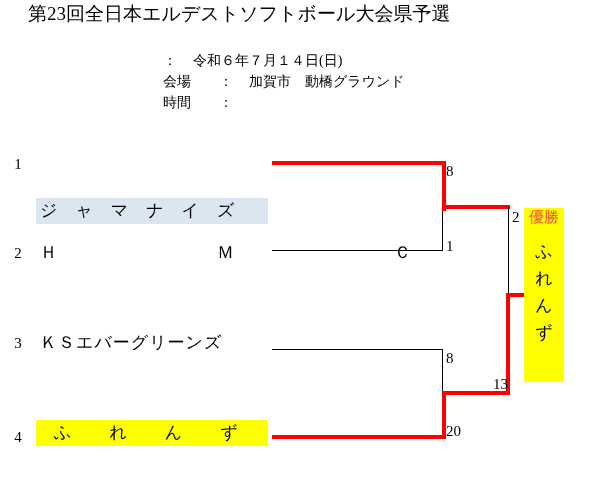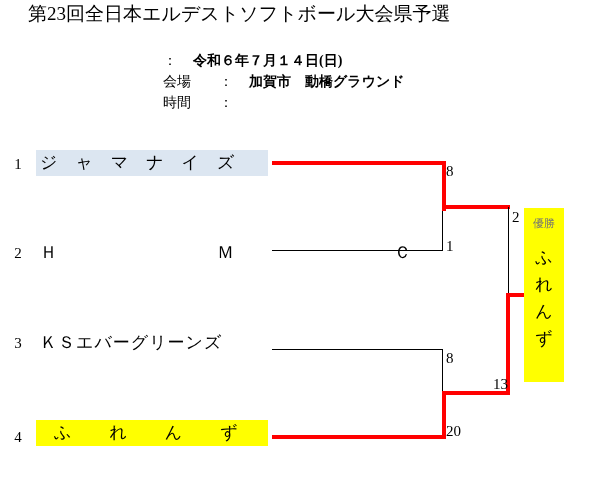--- a/index.html
+++ b/index.html
@@ -43,21 +43,20 @@
     width: 56px;
     display: inline-block;
   }
   .info-colon {
     width: 30px;
     display: inline-block;
     text-align: left;
   }
   .info-value {
     display: inline-block;
-    font-weight: bold;
   }
 
   
   #bracket {
     position: absolute;
     left: 0;
     top: 0;
     width: 600px;
     height: 488px;
   }
@@ -72,21 +71,21 @@
 
   .team {
     position: absolute;
     font-size: 17px;
     line-height: 22px;
     white-space: nowrap;
     padding: 2px 4px;
   }
   .team.hl-blue { background: #dce6f1; }
   .team.hl-yellow { background: #ffff00; }
-  .team.wide-spread { letter-spacing: 18px; }
+  .team.wide-spread { letter-spacing: 18px; margin-top: 48px; }
   .team.spread-hmc { letter-spacing: 42px; }
   .team.spread-kse { letter-spacing: 1px; }
 
   
   .ln {
     position: absolute;
   }
   .h-black { background: #000000; height: 1px; }
   .v-black { background: #000000; width: 1px; }
   .h-red   { background: #ff0000; height: 4px; }
@@ -103,24 +102,23 @@
   #champ-box {
     position: absolute;
     left: 524px;
     top: 208px;
     width: 40px;
     height: 174px;
     background: #ffff00;
     text-align: center;
   }
   #champ-label {
-    color: #737373;
-    font-size: 11px;
+    color: #ef4444;
+    font-size: 15px;
     line-height: 18px;
-    padding-top: 6px;
     letter-spacing: 0px;
   }
   #champ-name {
     margin-top: 12px;
     font-size: 17px;
     line-height: 27px;
     color: #000000;
   }
   #champ-name span { display: block; }
 </style>

